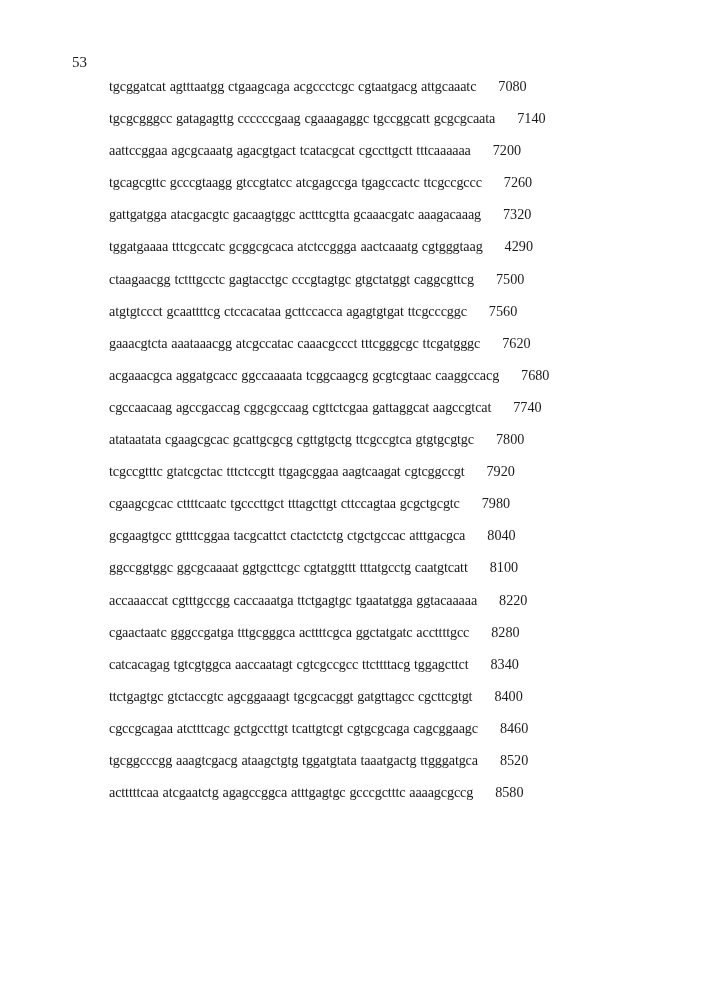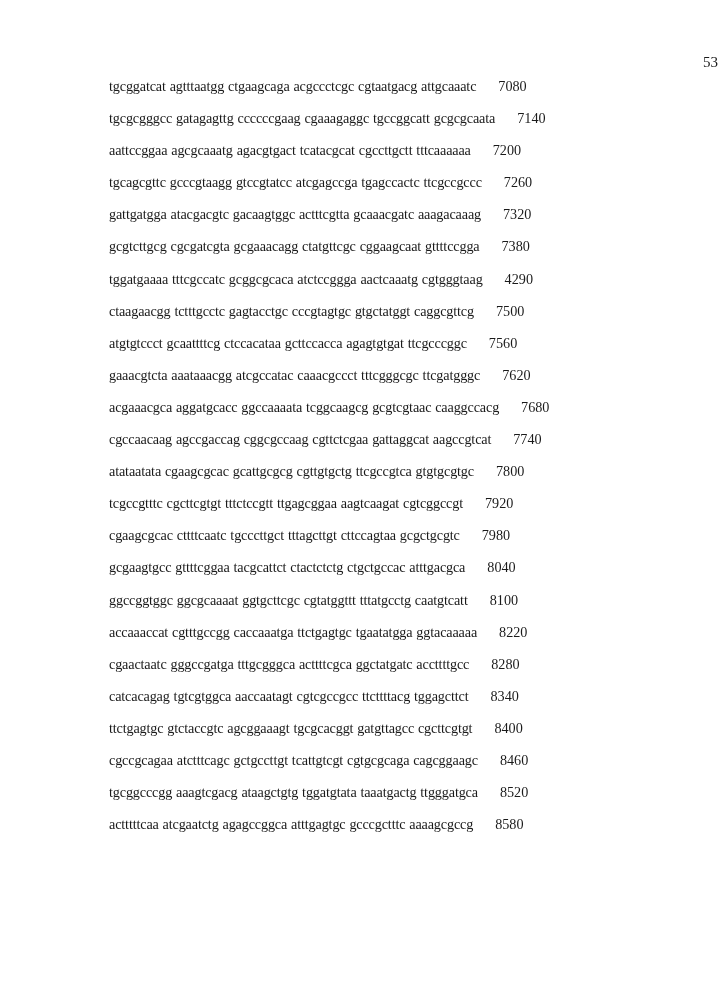--- a/index.html
+++ b/index.html
@@ -13,21 +13,21 @@
       position: relative;
       overflow: hidden;
       font-family: "Liberation Serif", "DejaVu Serif", serif;
       color: #1a1a1a;
     }
     .page-number {
       position: absolute;
       top: 54px;
       left: 0;
       width: 718px;
-      text-align: right;
+      text-align: left;
       font-size: 15px;
       padding-left: 72px;
       box-sizing: border-box;
     }
     .seq-list {
       position: absolute;
       top: 76px;
       left: 109px;
       width: 560px;
     }
@@ -52,29 +52,28 @@
 <body>
 
 <div class="page-number">53</div>
 
 <div class="seq-list">
   <div class="seq-row"><span class="seq-text">tgcggatcat agtttaatgg ctgaagcaga acgccctcgc cgtaatgacg attgcaaatc</span><span class="seq-pos">7080</span></div>
   <div class="seq-row"><span class="seq-text">tgcgcgggcc gatagagttg ccccccgaag cgaaagaggc tgccggcatt gcgcgcaata</span><span class="seq-pos">7140</span></div>
   <div class="seq-row"><span class="seq-text">aattccggaa agcgcaaatg agacgtgact tcatacgcat cgccttgctt tttcaaaaaa</span><span class="seq-pos">7200</span></div>
   <div class="seq-row"><span class="seq-text">tgcagcgttc gcccgtaagg gtccgtatcc atcgagccga tgagccactc ttcgccgccc</span><span class="seq-pos">7260</span></div>
   <div class="seq-row"><span class="seq-text">gattgatgga atacgacgtc gacaagtggc actttcgtta gcaaacgatc aaagacaaag</span><span class="seq-pos">7320</span></div>
-  <div class="seq-row"><span class="seq-text">gcgtcttgcg cgcgatcgta gcgaaacagg ctatgttcgc cggaagcaat gttttccgga</span><span class="seq-pos">7380</span></div>
   <div class="seq-row"><span class="seq-text">tggatgaaaa tttcgccatc gcggcgcaca atctccggga aactcaaatg cgtgggtaag</span><span class="seq-pos">4290</span></div>
   <div class="seq-row"><span class="seq-text">ctaagaacgg tctttgcctc gagtacctgc cccgtagtgc gtgctatggt caggcgttcg</span><span class="seq-pos">7500</span></div>
   <div class="seq-row"><span class="seq-text">atgtgtccct gcaattttcg ctccacataa gcttccacca agagtgtgat ttcgcccggc</span><span class="seq-pos">7560</span></div>
   <div class="seq-row"><span class="seq-text">gaaacgtcta aaataaacgg atcgccatac caaacgccct tttcgggcgc ttcgatgggc</span><span class="seq-pos">7620</span></div>
   <div class="seq-row"><span class="seq-text">acgaaacgca aggatgcacc ggccaaaata tcggcaagcg gcgtcgtaac caaggccacg</span><span class="seq-pos">7680</span></div>
   <div class="seq-row"><span class="seq-text">cgccaacaag agccgaccag cggcgccaag cgttctcgaa gattaggcat aagccgtcat</span><span class="seq-pos">7740</span></div>
   <div class="seq-row"><span class="seq-text">atataatata cgaagcgcac gcattgcgcg cgttgtgctg ttcgccgtca gtgtgcgtgc</span><span class="seq-pos">7800</span></div>
-  <div class="seq-row"><span class="seq-text">tcgccgtttc cgcttcgtgt tttctccgtt ttgagcggaa aagtcaagat cgtcggccgt</span><span class="seq-pos">7920</span></div>
+  <div class="seq-row"><span class="seq-text">tcgccgtttc gtatcgctac tttctccgtt ttgagcggaa aagtcaagat cgtcggccgt</span><span class="seq-pos">7920</span></div>
   <div class="seq-row"><span class="seq-text">cgaagcgcac cttttcaatc tgcccttgct tttagcttgt cttccagtaa gcgctgcgtc</span><span class="seq-pos">7980</span></div>
   <div class="seq-row"><span class="seq-text">gcgaagtgcc gttttcggaa tacgcattct ctactctctg ctgctgccac atttgacgca</span><span class="seq-pos">8040</span></div>
   <div class="seq-row"><span class="seq-text">ggccggtggc ggcgcaaaat ggtgcttcgc cgtatggttt tttatgcctg caatgtcatt</span><span class="seq-pos">8100</span></div>
   <div class="seq-row"><span class="seq-text">accaaaccat cgtttgccgg caccaaatga ttctgagtgc tgaatatgga ggtacaaaaa</span><span class="seq-pos">8220</span></div>
   <div class="seq-row"><span class="seq-text">cgaactaatc gggccgatga tttgcgggca acttttcgca ggctatgatc accttttgcc</span><span class="seq-pos">8280</span></div>
   <div class="seq-row"><span class="seq-text">catcacagag tgtcgtggca aaccaatagt cgtcgccgcc ttcttttacg tggagcttct</span><span class="seq-pos">8340</span></div>
   <div class="seq-row"><span class="seq-text">ttctgagtgc gtctaccgtc agcggaaagt tgcgcacggt gatgttagcc cgcttcgtgt</span><span class="seq-pos">8400</span></div>
   <div class="seq-row"><span class="seq-text">cgccgcagaa atctttcagc gctgccttgt tcattgtcgt cgtgcgcaga cagcggaagc</span><span class="seq-pos">8460</span></div>
   <div class="seq-row"><span class="seq-text">tgcggcccgg aaagtcgacg ataagctgtg tggatgtata taaatgactg ttgggatgca</span><span class="seq-pos">8520</span></div>
   <div class="seq-row"><span class="seq-text">actttttcaa atcgaatctg agagccggca atttgagtgc gcccgctttc aaaagcgccg</span><span class="seq-pos">8580</span></div>

